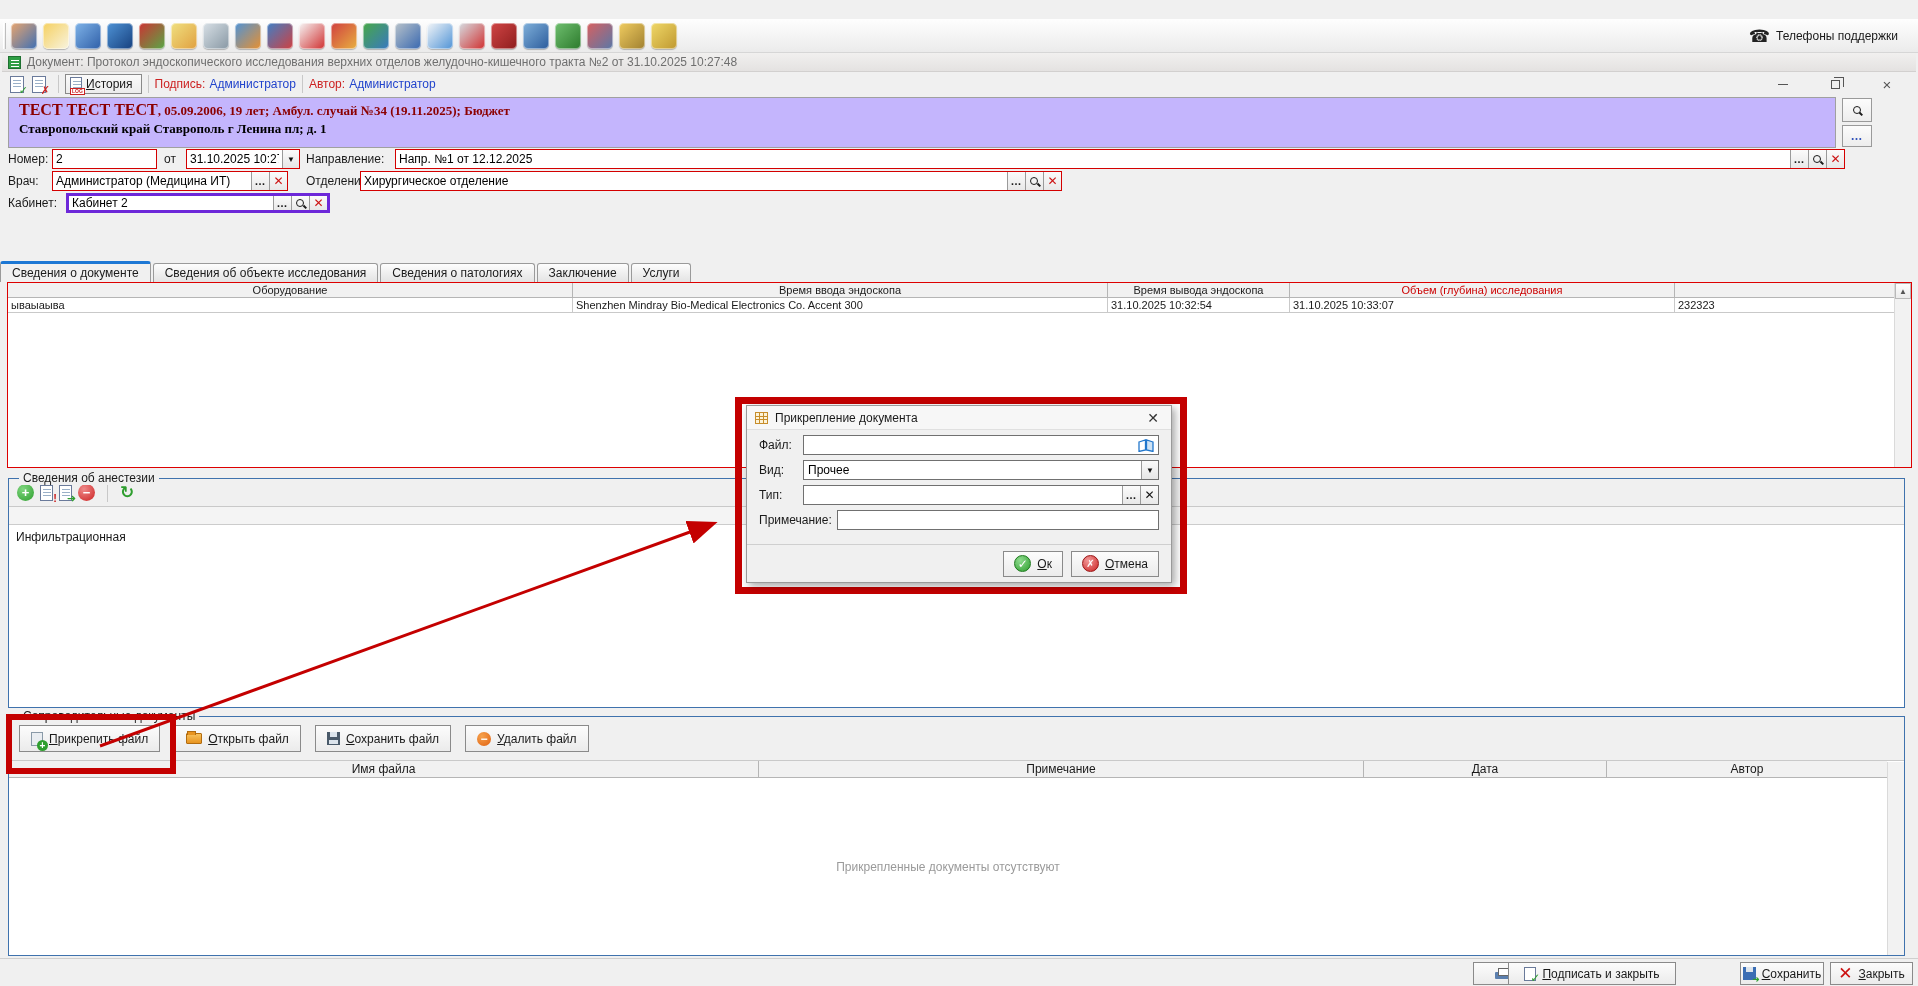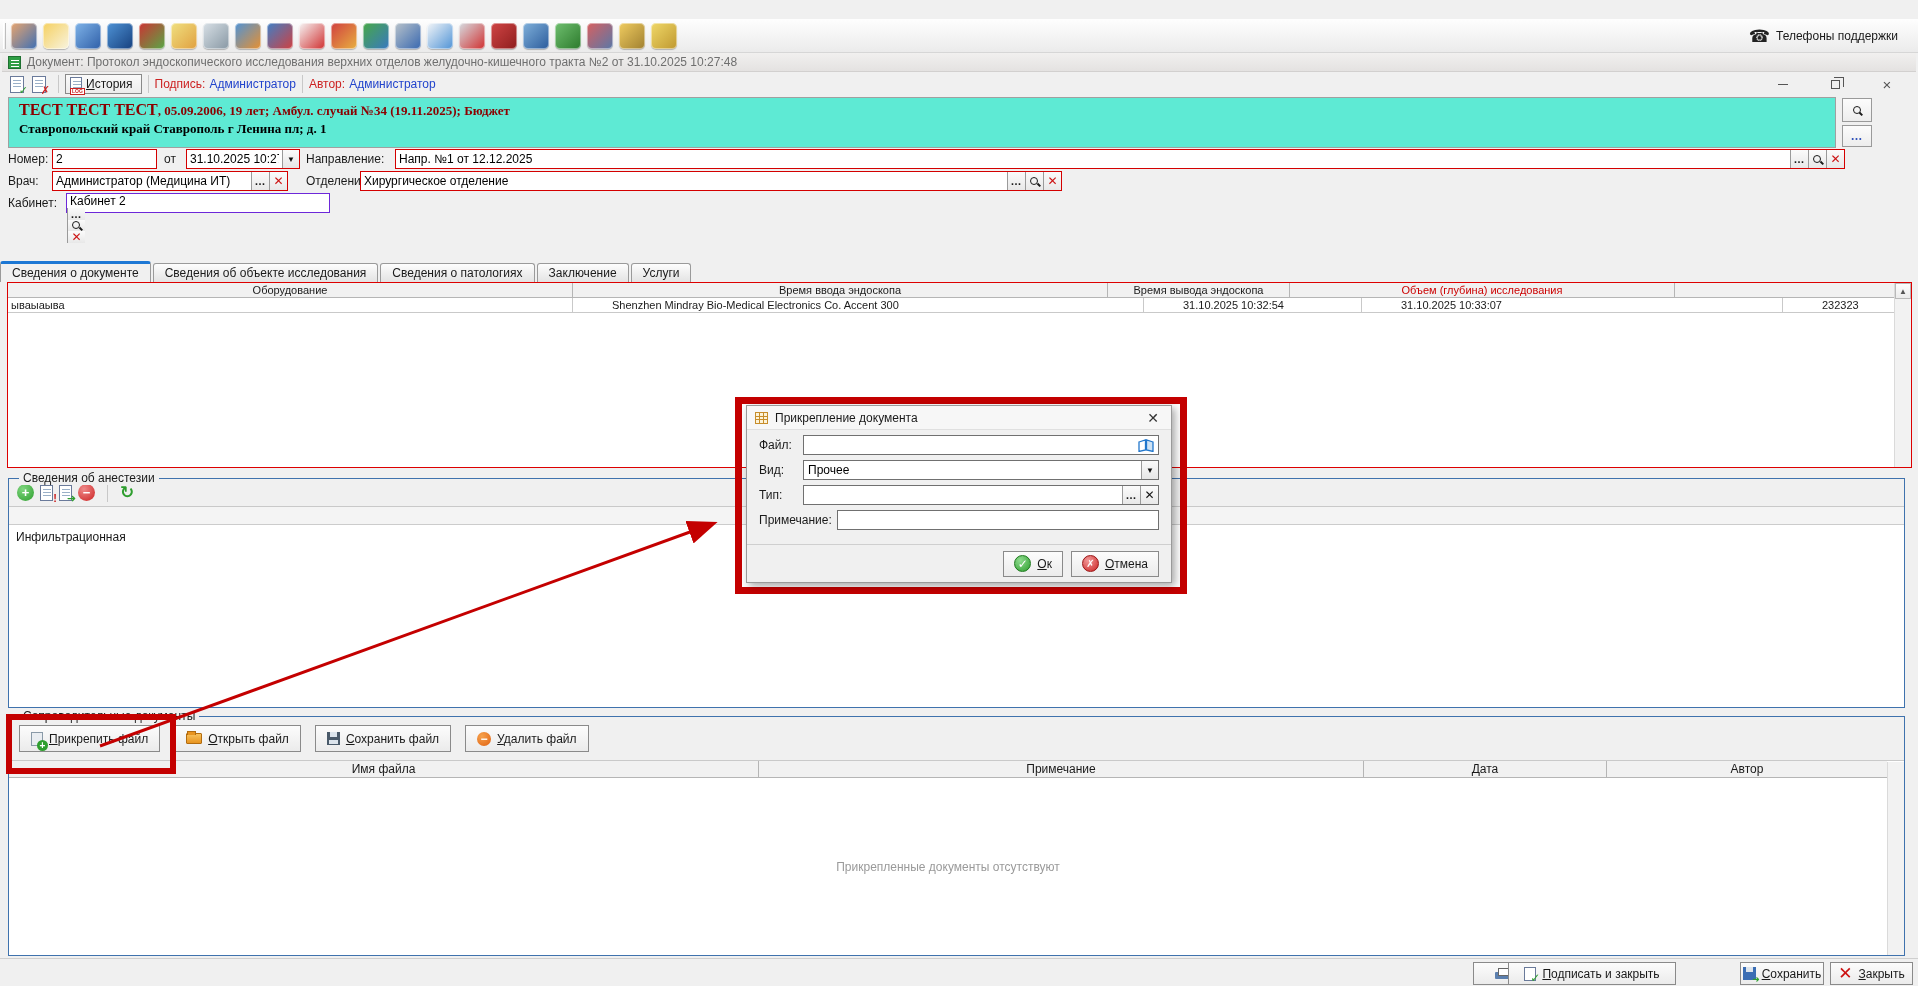--- a/index.html
+++ b/index.html
@@ -37,57 +37,57 @@
   .sig-label { color:#cc2222; margin-right:4px; }
   .sig-value { color:#2244cc; }
   #win-controls { position:absolute; right:18px; top:0; height:24px; display:flex; align-items:center; gap:30px; }
   .wc { width:22px; height:18px; display:flex; align-items:center; justify-content:center; color:#555; cursor:default; }
   .min-glyph { width:10px; height:1px; background:#555; display:inline-block; }
   .restore-glyph { width:9px; height:9px; border:1px solid #555; position:relative; display:inline-block; }
   .restore-glyph::before { content:""; position:absolute; left:2px; top:-4px; width:9px; height:9px; border:1px solid #555; border-left:0; border-bottom:0; }
   .close-glyph { font-size:15px; line-height:1; color:#555; }
 
   
-  #patient-panel { position:absolute; left:8px; top:97px; width:1828px; height:51px; background:#5eead4; border:1px solid #a0a0a0; padding:3px 10px; font-family:"Liberation Serif","DejaVu Serif",serif; font-weight:bold; }
+  #patient-panel { position:absolute; left:8px; top:97px; width:1828px; height:51px; background:#c4b5fd; border:1px solid #a0a0a0; padding:3px 10px; font-family:"Liberation Serif","DejaVu Serif",serif; font-weight:bold; }
   #patient-line1 { color:#8b0000; font-size:13px; }
   #patient-name { font-size:16px; }
   #patient-line2 { color:#000; font-size:13px; margin-top:2px; }
   .side-btn { position:absolute; left:1842px; width:30px; height:24px; border:1px solid #9a9a9a; background:linear-gradient(#fcfcfc,#ededed); display:flex; align-items:center; justify-content:center; cursor:default; }
   #side-search { top:98px; }
   #side-more { top:125px; height:22px; color:#3355bb; font-weight:bold; letter-spacing:1px; }
 
   
   .mag { width:11px; height:11px; position:relative; display:inline-block; }
   .mag::before { content:""; position:absolute; left:1px; top:1px; width:6px; height:6px; border:1.5px solid #1a1a1a; border-radius:50%; }
   .mag::after { content:""; position:absolute; left:7.5px; top:8px; width:4px; height:1.6px; background:#1a1a1a; transform:rotate(45deg); }
 
   
   .flabel { position:absolute; height:20px; line-height:20px; white-space:nowrap; }
   .fgroup { position:absolute; height:20px; display:flex; align-items:stretch; background:#fff; }
   .red-b { border:1px solid #d40000; }
-  .gray-b { border:1px solid #6d28d9;flex-direction:column; }
+  .gray-b { border:3px solid #6d28d9; }
   .fgroup input { border:0; outline:0; flex:1; padding:0 3px; font:12px "Liberation Sans",sans-serif; min-width:0; background:#fff; }
   .mini-btn { width:18px; display:flex; align-items:center; justify-content:center; background:linear-gradient(#fbfbfb,#e8e8e8); border-left:1px solid #9a9a9a; cursor:default; font-size:11px; }
   .mini-btn.dots { font-weight:bold; letter-spacing:1px; }
   .xmark { color:#cc1111; font-weight:bold; font-size:12px; line-height:1; }
   .dd-arrow { width:17px; display:flex; align-items:center; justify-content:center; border-left:1px solid #9a9a9a; background:linear-gradient(#fbfbfb,#e6e6e6); font-size:8px; color:#111; }
 
   
   #tabs { position:absolute; left:0; top:261px; height:21px; display:flex; align-items:flex-end; gap:2px; }
   .tab { height:19px; padding:0 11px; display:flex; align-items:center; border:1px solid #9a9a9a; border-bottom:0; border-radius:3px 3px 0 0; background:linear-gradient(#fdfdfd,#e3e3e3); cursor:default; white-space:nowrap; }
   .tab.active { height:21px; background:#f0f0f0; border-top:3px solid #1c77d4; }
 
   
   #research-box { position:absolute; left:7px; top:282px; width:1905px; height:186px; border:1px solid #dd0000; background:#fff; }
   #rt-scroll { position:absolute; right:0; top:0; bottom:0; width:17px; background:#f2f2f2; border-left:1px solid #dadada; }
   .scroll-up { height:16px; border:1px solid #b9b9b9; background:linear-gradient(#fdfdfd,#ebebeb); display:flex; align-items:center; justify-content:center; font-size:8px; color:#555; }
   #rt-head { display:flex; height:15px; background:#f1f1f1; border-bottom:1px solid #b5b5b5; margin-right:17px; }
   #rt-head .rt-cell { display:flex; align-items:center; justify-content:center; font-size:11px; border-right:1px solid #b5b5b5; overflow:hidden; white-space:nowrap; }
   #rt-head .rt-cell.accent { color:#cc0000; }
-  .rt-row { display:flex; height:15px; border-bottom:1px solid #c9c9c9; margin-right:17px;gap:36px; }
+  .rt-row { display:flex; height:15px; border-bottom:1px solid #c9c9c9; margin-right:17px; }
   .rt-row .rt-cell { font-size:11px; padding:0 3px; border-right:1px solid #c9c9c9; overflow:hidden; white-space:nowrap; line-height:15px; }
   .rt-cell:nth-child(1){ width:565px; } .rt-cell:nth-child(2){ width:535px; }
   .rt-cell:nth-child(3){ width:182px; } .rt-cell:nth-child(4){ width:385px; }
   .rt-cell:nth-child(5){ flex:1; border-right:0 !important; }
 
   
   .bluefs { position:absolute; border:1px solid #3f72ad; background:#fff; }
   .fs-legend { position:absolute; top:-8px; left:10px; background:#f0f0f0; padding:0 4px; font-size:12px; color:#1a1a1a; white-space:nowrap; }
   #anesthesia-fs { left:8px; top:478px; width:1897px; height:230px; }
   #anes-toolbar { height:28px; background:#f0f0f0; border-bottom:1px solid #c9c9c9; display:flex; align-items:center; gap:6px; padding-left:8px; }

